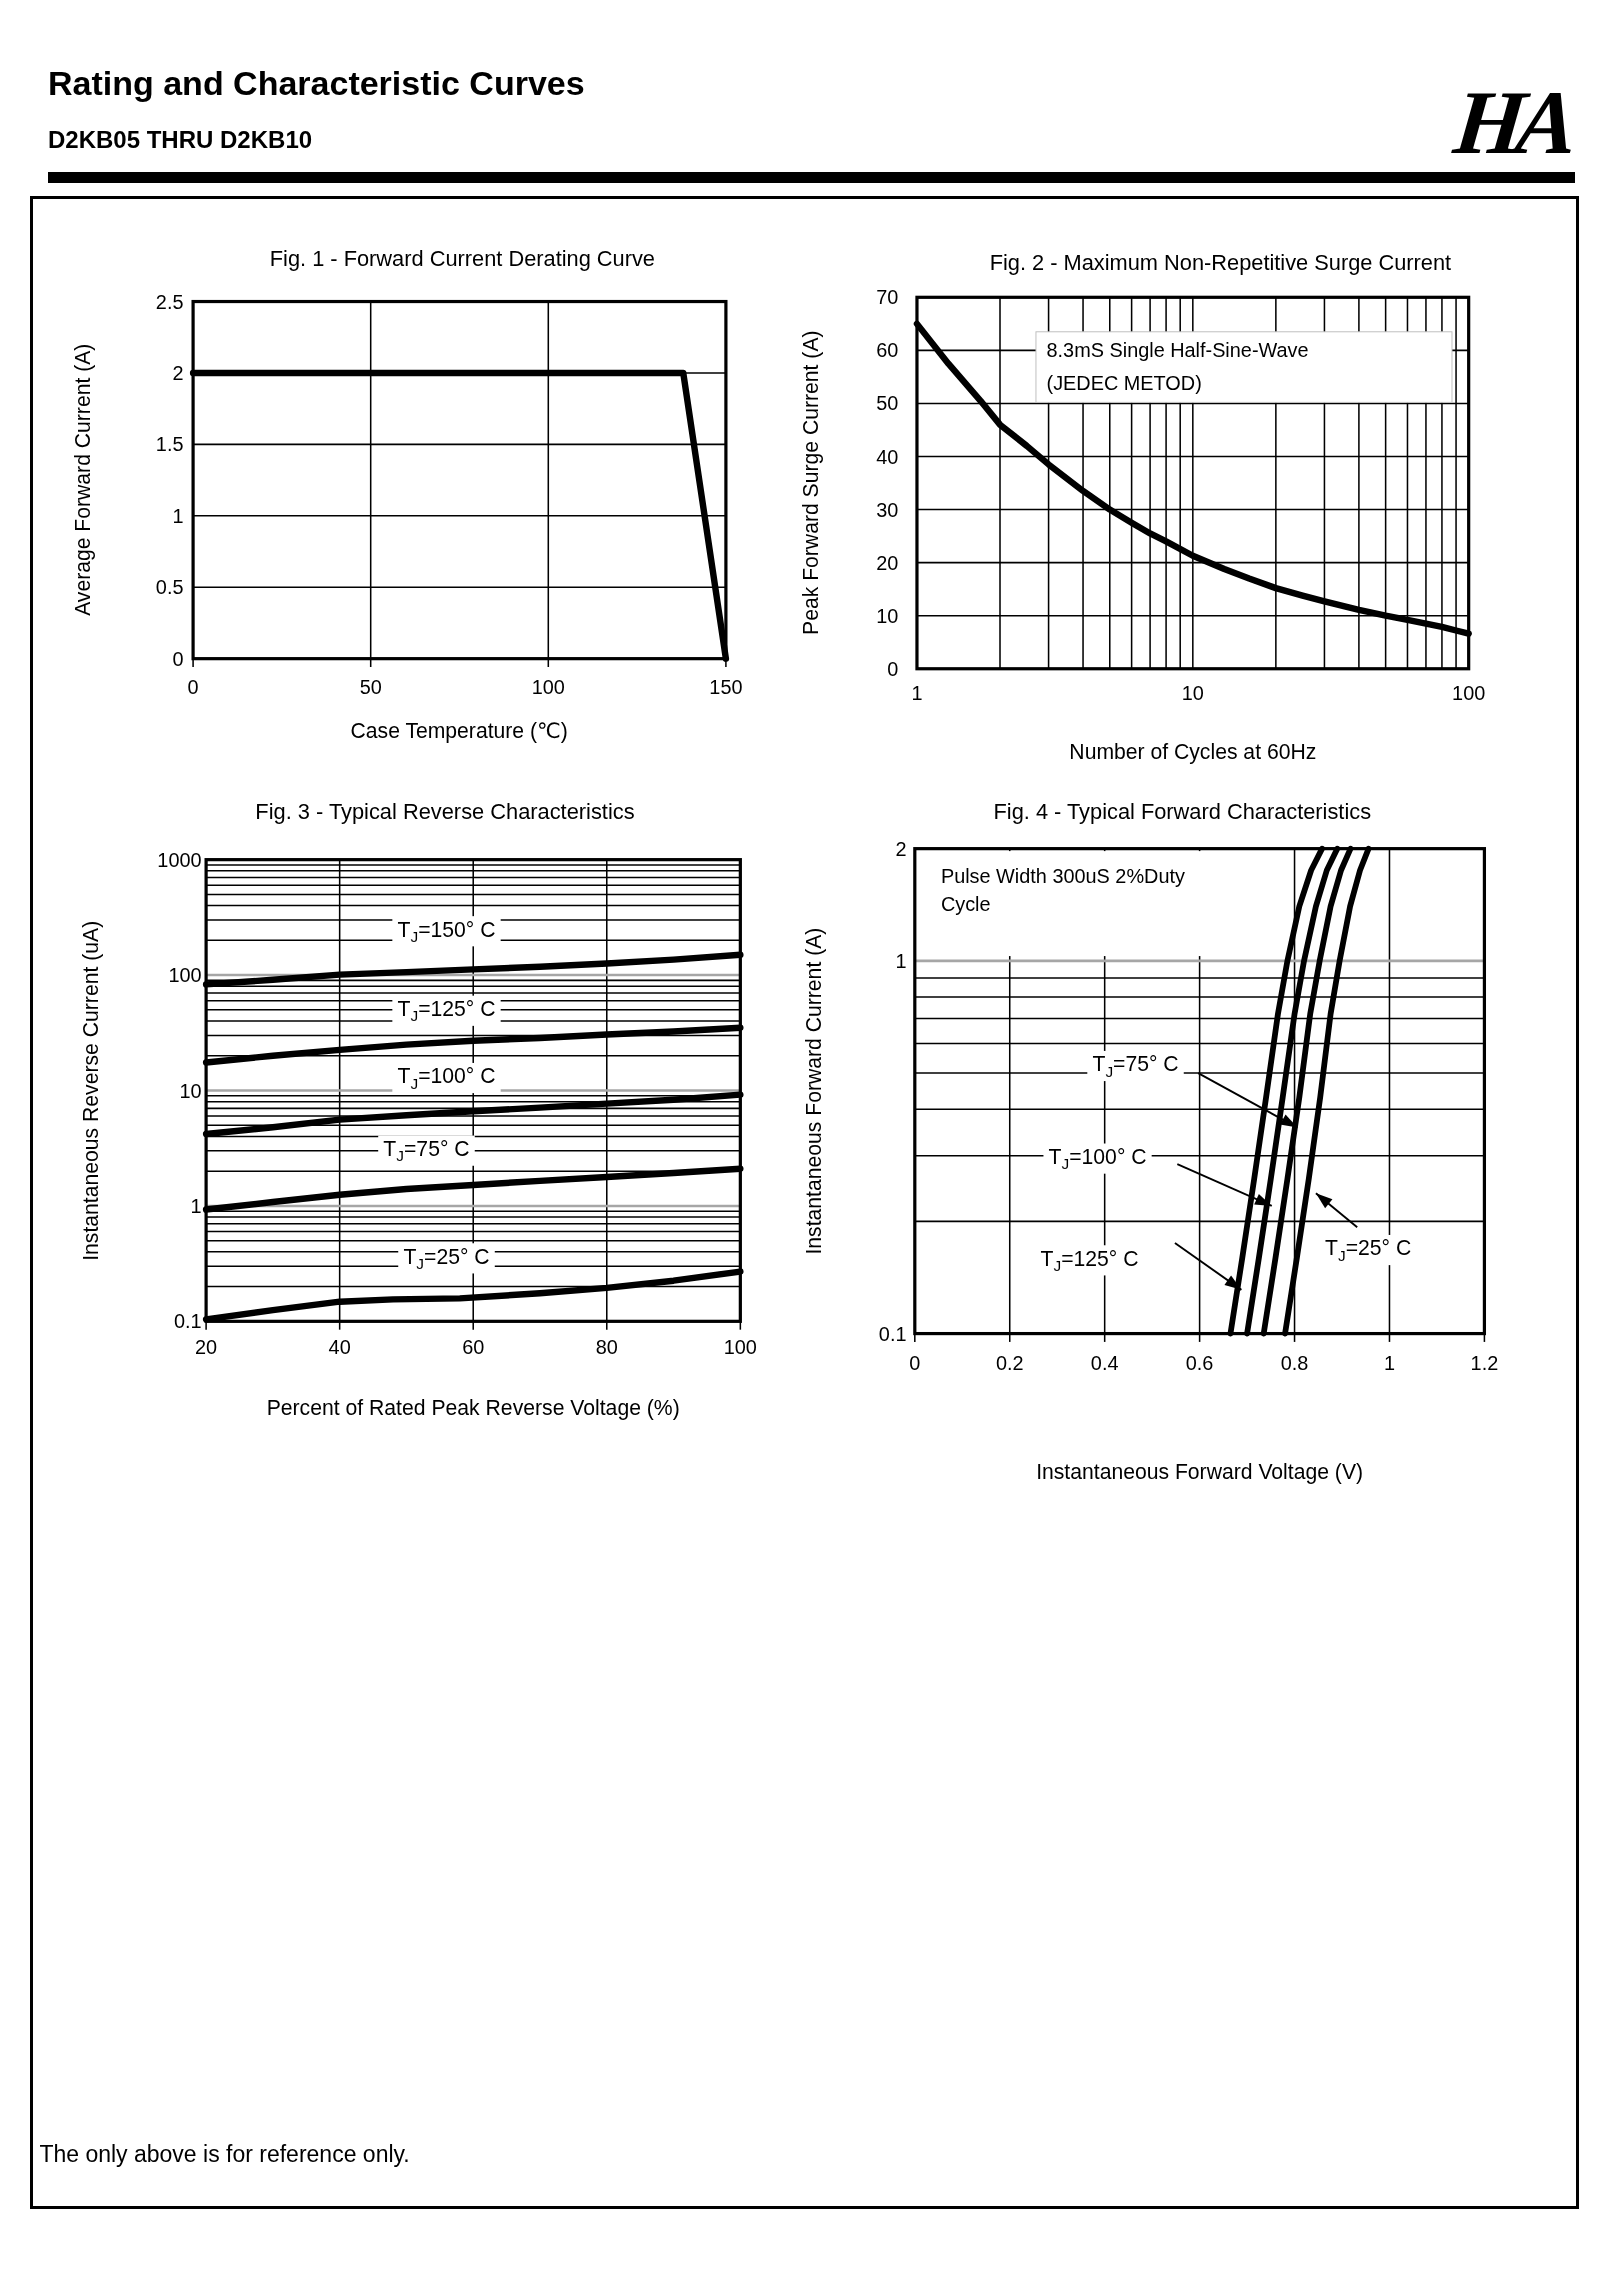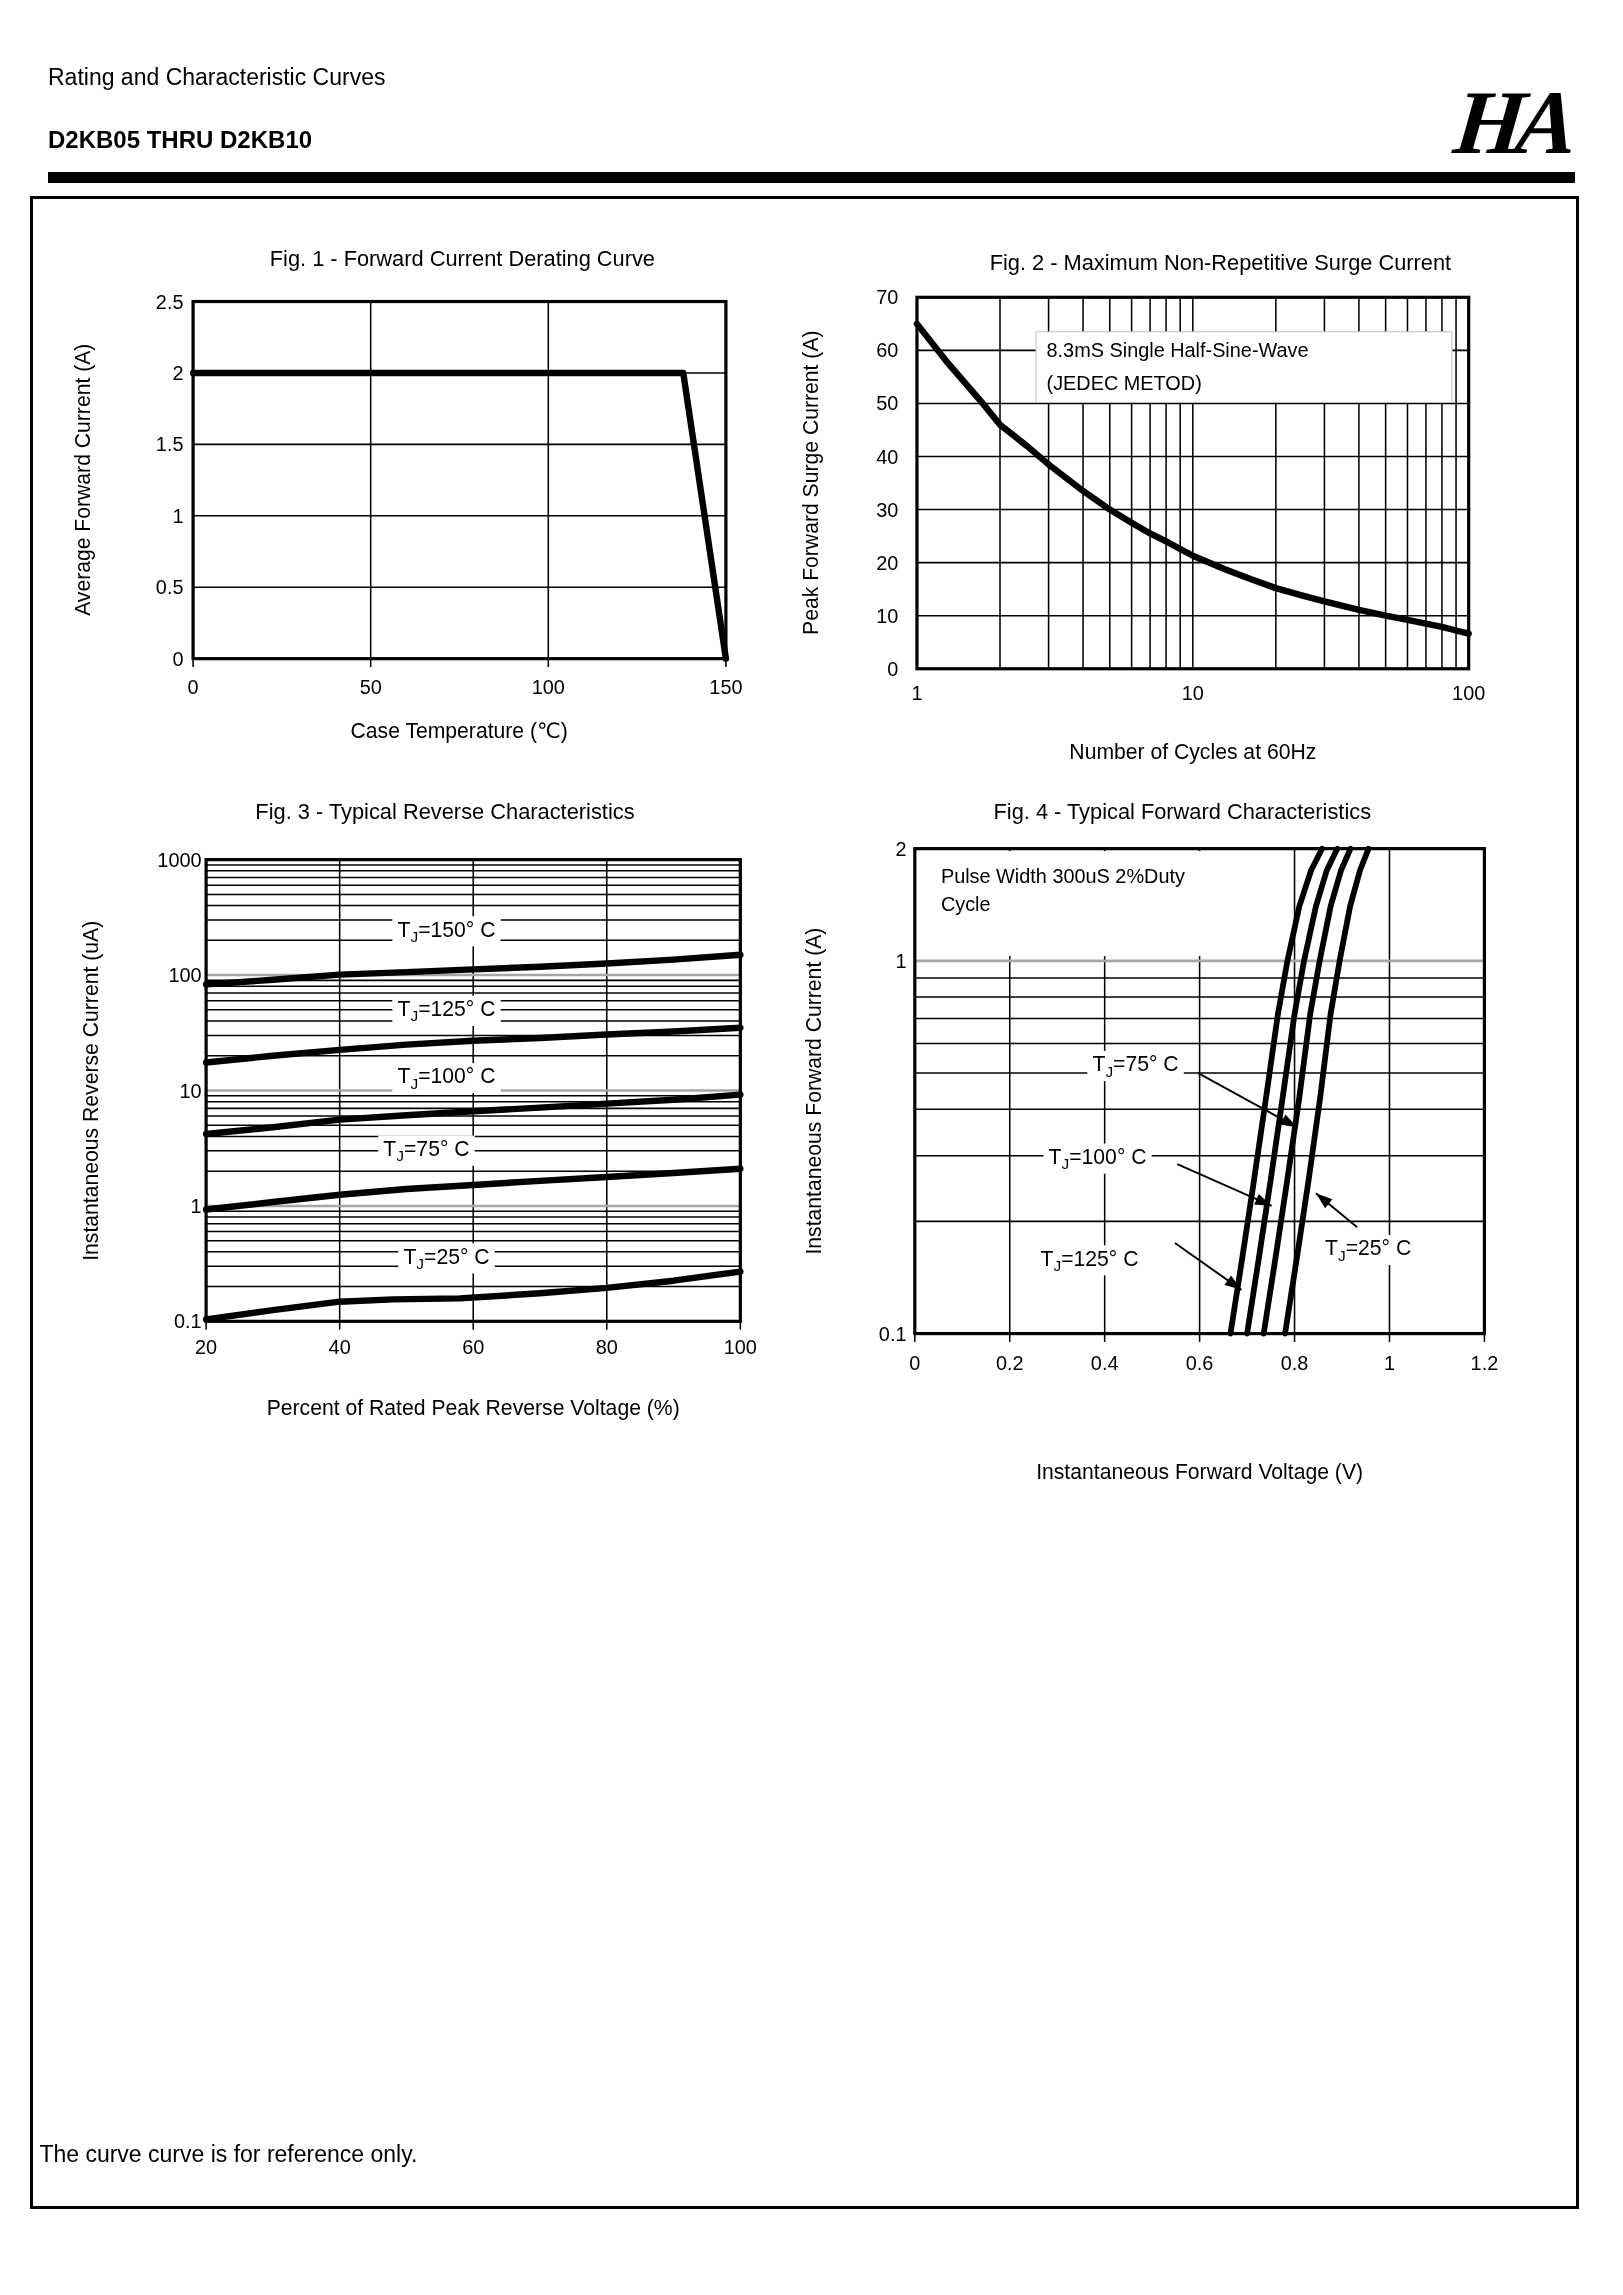--- a/index.html
+++ b/index.html
@@ -1,18 +1,18 @@
 <!DOCTYPE html>
 <html style="font-size:10.3px"><head>
 <meta charset="utf-8">
 <style>
   html,body{margin:0;padding:0;background:#fff}
   .page{position:relative;width:1624px;height:2295px;background:#fff;overflow:hidden;
         font-family:"Liberation Sans","DejaVu Sans",sans-serif;color:#000}
-  .h1{position:absolute;left:48px;top:64px;font-size:23px;font-weight:normal;white-space:nowrap}
+  .h1{position:absolute;left:48px;top:64px;font-size:34px;font-weight:bold;white-space:nowrap}
   .h2{position:absolute;left:48px;top:126px;font-size:24px;font-weight:bold;white-space:nowrap}
   .logo{position:absolute;right:56px;top:77px;font-family:"Liberation Serif","DejaVu Serif",serif;
         font-style:italic;font-weight:bold;font-size:91px;line-height:1;letter-spacing:-9px;
         transform:skewX(-6deg)}
   .rule{position:absolute;left:48px;top:172px;width:1527px;height:11px;background:#000}
   .content{position:absolute;left:30px;top:196px;width:1543px;height:2007px;border:3.9px solid #000}
   svg.fig{position:absolute;overflow:visible}
   svg text{fill:#000;font-family:"Liberation Sans","DejaVu Sans",sans-serif}
   .t-title{font-size:34px}
   .t-axis{font-size:33px}
@@ -242,16 +242,16 @@
           <text x="627" y="905" text-anchor="middle" class="t-tick">0.6</text>
           <text x="775.0000000000001" y="905" text-anchor="middle" class="t-tick">0.8</text>
           <text x="923" y="905" text-anchor="middle" class="t-tick">1</text>
           <text x="1071" y="905" text-anchor="middle" class="t-tick">1.2</text>
           <text x="170" y="104" text-anchor="end" class="t-tick">2</text>
           <text x="170" y="278.92192914877796" text-anchor="end" class="t-tick">1</text>
           <text x="170" y="860" text-anchor="end" class="t-tick">0.1</text>
         </g>
     </svg>
 
-    <div class="footnote">The curve curve is for reference only.</div>
+    <div class="footnote">The only above is for reference only.</div>
   </div>
 </div>
 
 
 </body></html>

